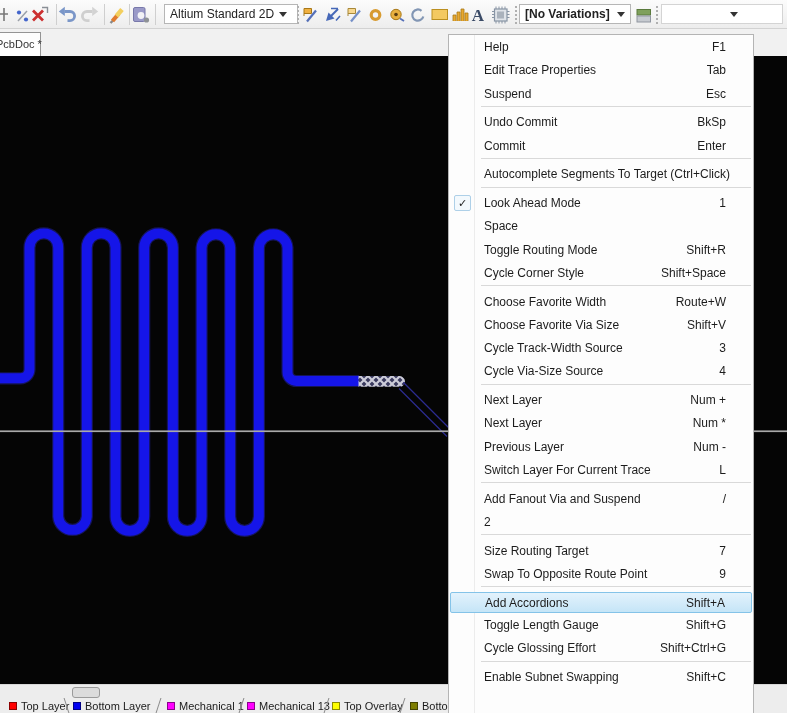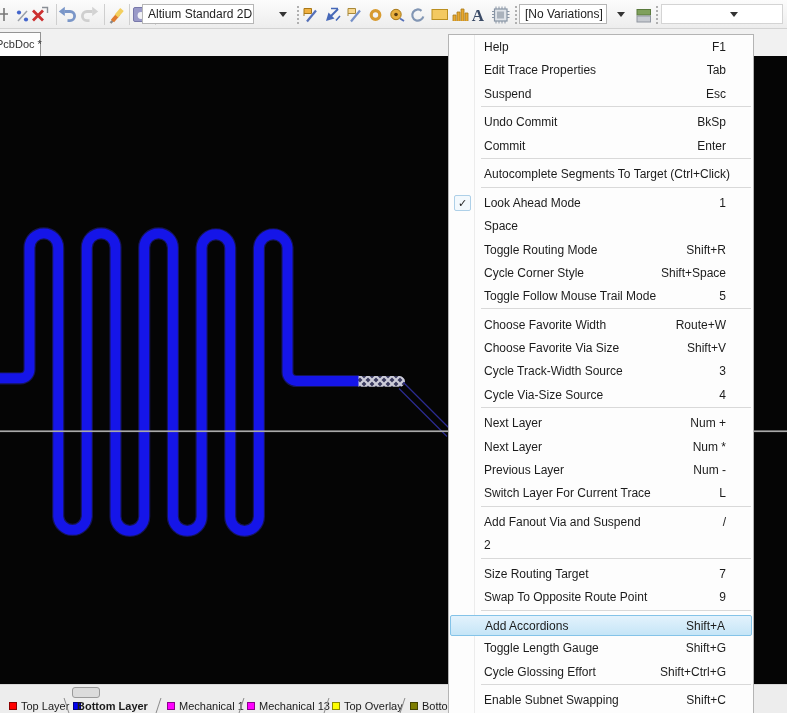--- a/index.html
+++ b/index.html
@@ -139,41 +139,41 @@
                M494.5 11.5 H492 M494.5 14.5 H492 M494.5 17.5 H492 M507 11.5 H509.5 M507 14.5 H509.5 M507 17.5 H509.5" stroke="#8894a4" stroke-width="1"></path>
       <rect x="497" y="11.5" width="7" height="7" fill="#aab2bc"></rect>
 
       <rect x="637" y="9.5" width="13.5" height="5.5" fill="#7fa05c" stroke="#5a7a3c" stroke-width="1"></rect>
       <rect x="637" y="16" width="13.5" height="6" fill="#c6cad0" stroke="#9096a0" stroke-width="1"></rect>
     </svg>
     <div class="tsep" style="left:56px;"></div>
     <div class="tsep" style="left:104px;"></div>
     <div class="tsep" style="left:129px;"></div>
     <div class="tsep" style="left:155px;"></div>
-    <div class="combo" style="left:142px;width:112px;">Altium Standard 2D</div>
+    <div class="combo" style="left:164px;width:134px;">Altium Standard 2D</div>
     <div class="carrow" style="left:279px;"></div>
     <div class="grip" style="left:297px;"></div>
     <div class="grip" style="left:515px;"></div>
-    <div class="combo" style="left:519px;width:88px;">[No Variations]</div>
+    <div class="combo" style="left:519px;width:112px;font-weight:bold;">[No Variations]</div>
     <div class="carrow" style="left:617px;"></div>
     <div class="grip" style="left:656px;"></div>
     <div class="combo" style="left:661px;width:122px;border-color:#d4d4d4;"></div>
     <div class="carrow" style="left:730px;"></div>
   </div>
   <div id="tabstrip">
       <div id="doctab">PcbDoc *</div>
     </div>
 
   <div id="bottomstrip">
     <div id="thumb"></div>
     <div class="lsq" style="left:9px;background:#f00;"></div>
     <div class="ltxt" style="left:21px;">Top Layer</div>
     <div class="tdiv" style="left:66px;transform:skewX(18deg);"></div>
     <div class="lsq" style="left:73px;background:#0000f0;"></div>
-    <div class="ltxt" style="left:77px;font-weight:bold;">Bottom Layer</div>
+    <div class="ltxt" style="left:85px;font-weight:normal;">Bottom Layer</div>
     <div class="tdiv" style="left:158px;transform:skewX(-18deg);"></div>
     <div class="lsq" style="left:167px;background:#f0f;"></div>
     <div class="ltxt" style="left:179px;">Mechanical 1</div>
     <div class="tdiv" style="left:241px;transform:skewX(-18deg);"></div>
     <div class="lsq" style="left:247px;background:#f0f;"></div>
     <div class="ltxt" style="left:259px;">Mechanical 13</div>
     <div class="tdiv" style="left:326px;transform:skewX(-18deg);"></div>
     <div class="lsq" style="left:332px;background:#ffff00;"></div>
     <div class="ltxt" style="left:344px;">Top Overlay</div>
     <div class="tdiv" style="left:402px;transform:skewX(-18deg);"></div>
@@ -219,24 +219,20 @@
         <span class="sc">Space</span>
       </div>
     <div class="mi">
         <span>Toggle Routing Mode</span>
         <span class="sc">Shift+R</span>
       </div>
     <div class="mi">
         <span>Cycle Corner Style</span>
         <span class="sc">Shift+Space</span>
       </div>
-    <div class="mi">
-        <span>Toggle Follow Mouse Trail Mode</span>
-        <span class="sc">5</span>
-      </div>
     <div class="msep"></div>
     <div class="mi">
         <span>Choose Favorite Width</span>
         <span class="sc">Route+W</span>
       </div>
     <div class="mi">
         <span>Choose Favorite Via Size</span>
         <span class="sc">Shift+V</span>
       </div>
     <div class="mi">

